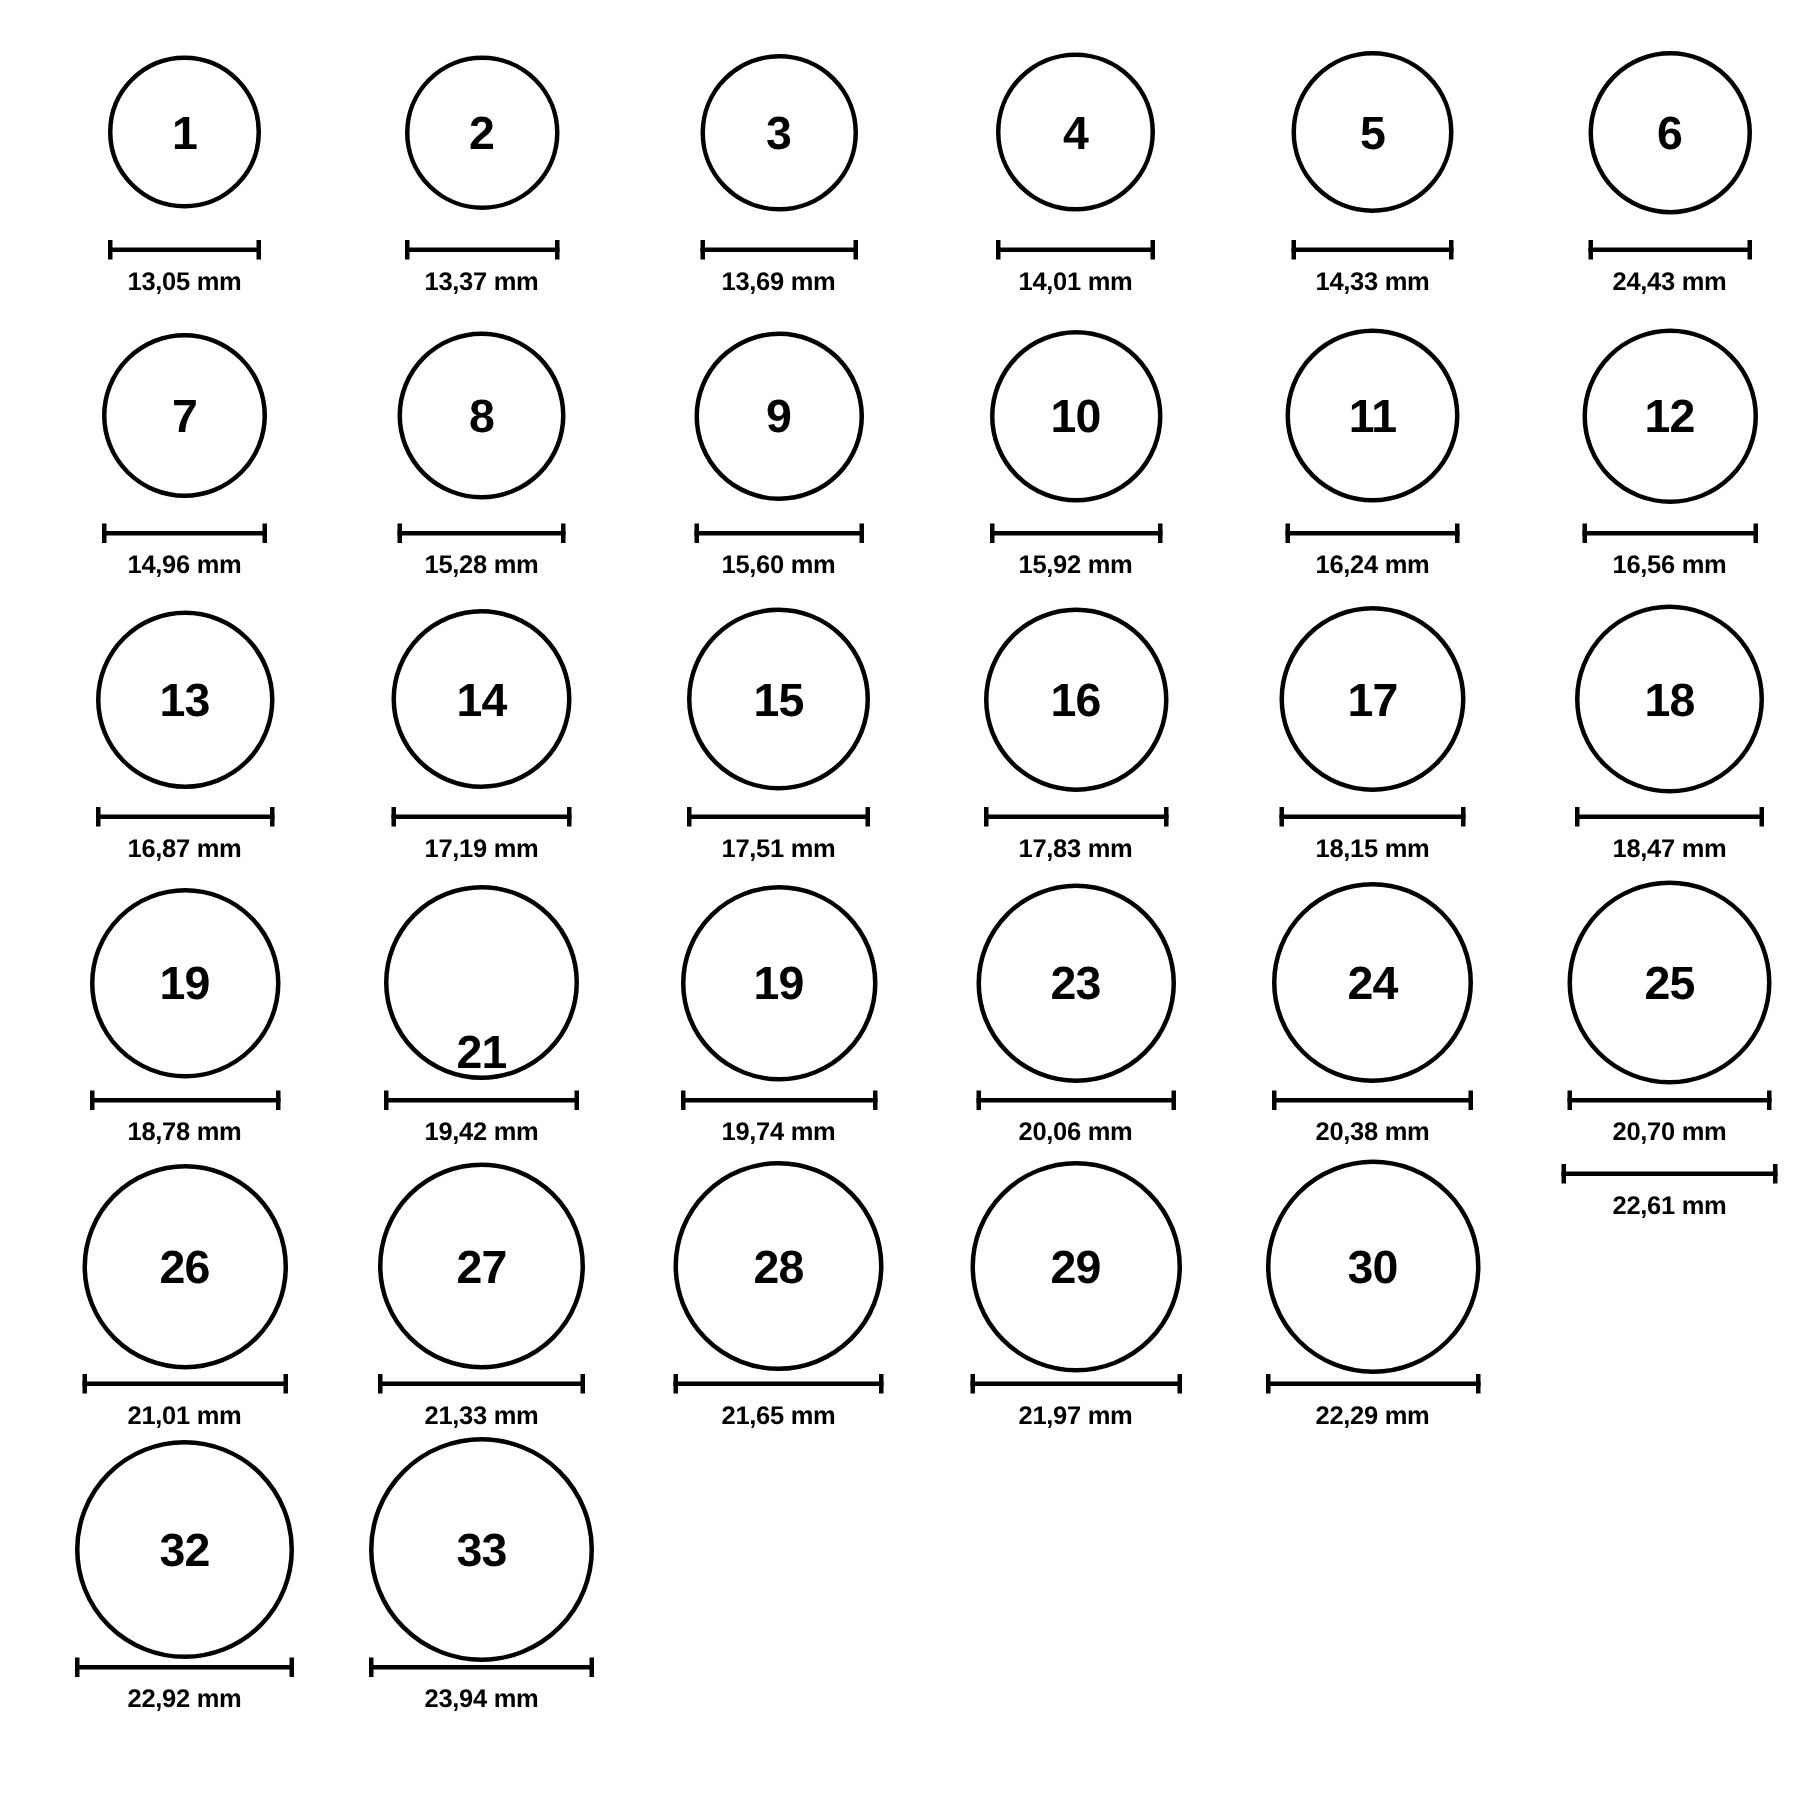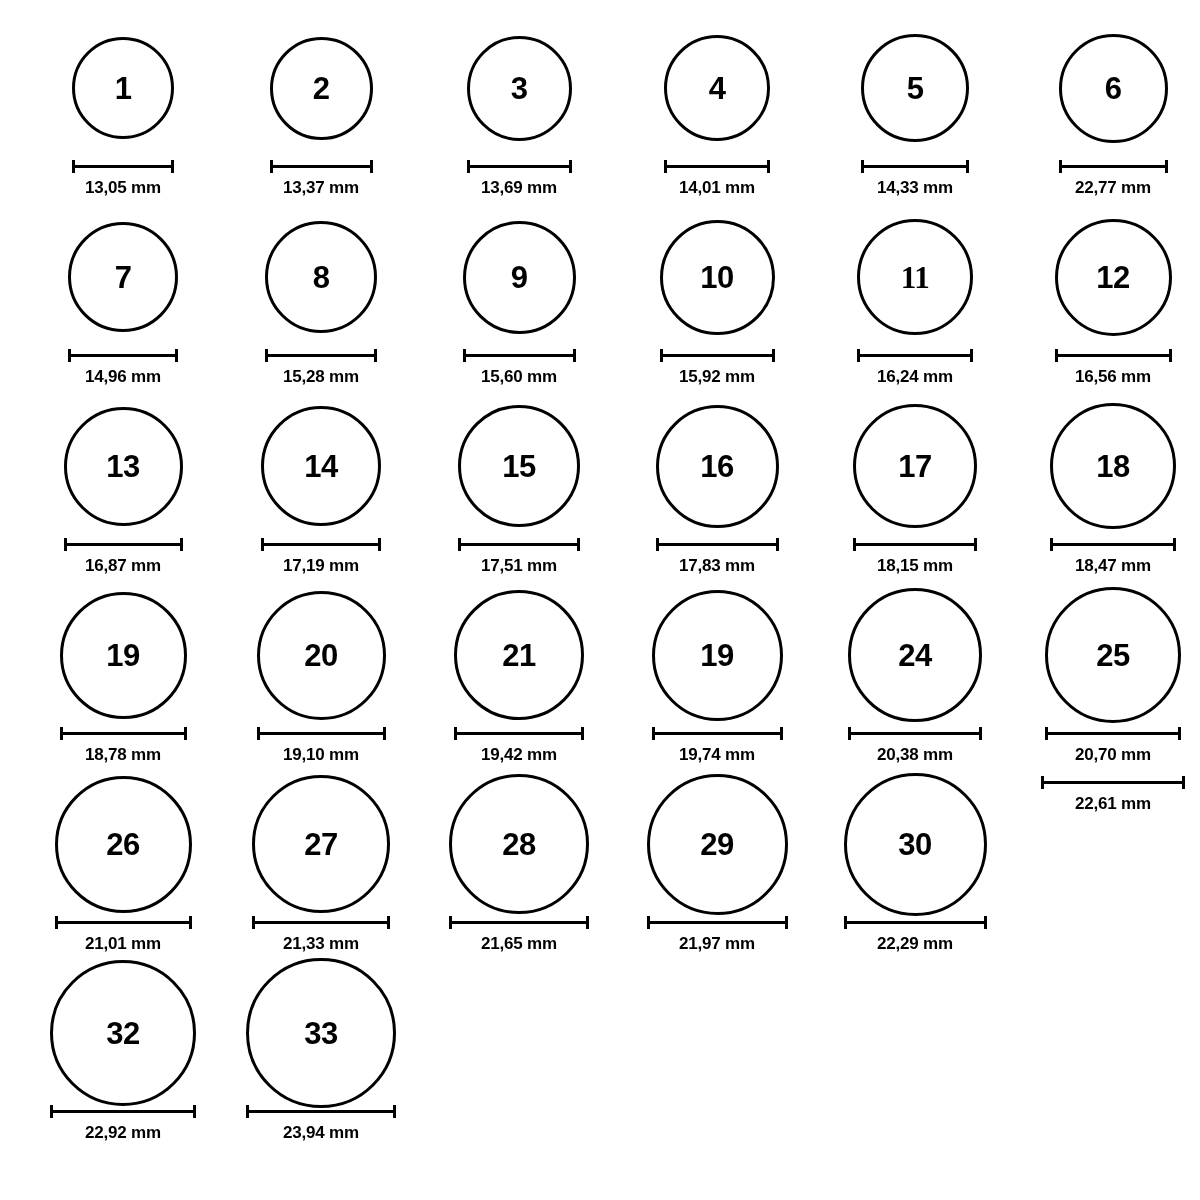--- a/index.html
+++ b/index.html
@@ -174,21 +174,21 @@
         <div class="circle-wrap">
           <div class="ring-circle" style="width: 109px; height: 109px;">
             <span class="ring-number">6</span>
           </div>
         </div>
         <div class="measure-bar" style="width: 109px;">
           <div class="bar-line"></div>
           <div class="cap left"></div>
           <div class="cap right"></div>
         </div>
-        <div class="ring-label">22,77 mm</div>
+        <div class="ring-label">24,43 mm</div>
       </div>
       <div class="ring-cell">
         <div class="circle-wrap">
           <div class="ring-circle" style="width: 110px; height: 110px;">
             <span class="ring-number">7</span>
           </div>
         </div>
         <div class="measure-bar" style="width: 110px;">
           <div class="bar-line"></div>
           <div class="cap left"></div>
@@ -230,21 +230,21 @@
         </div>
         <div class="measure-bar" style="width: 115px;">
           <div class="bar-line"></div>
           <div class="cap left"></div>
           <div class="cap right"></div>
         </div>
         <div class="ring-label">15,92 mm</div>
       </div>
       <div class="ring-cell">
         <div class="circle-wrap">
-          <div class="ring-circle" style="width: 116px; height: 116px; font-family: Liberation Serif, serif;">
+          <div class="ring-circle" style="width: 116px; height: 116px;">
             <span class="ring-number">11</span>
           </div>
         </div>
         <div class="measure-bar" style="width: 116px;">
           <div class="bar-line"></div>
           <div class="cap left"></div>
           <div class="cap right"></div>
         </div>
         <div class="ring-label">16,24 mm</div>
       </div>
@@ -347,34 +347,21 @@
         </div>
         <div class="measure-bar" style="width: 127px;">
           <div class="bar-line"></div>
           <div class="cap left"></div>
           <div class="cap right"></div>
         </div>
         <div class="ring-label">18,78 mm</div>
       </div>
       <div class="ring-cell">
         <div class="circle-wrap">
-          <div class="ring-circle" style="width: 129px; height: 129px;">
-            <span class="ring-number">20</span>
-          </div>
-        </div>
-        <div class="measure-bar" style="width: 129px;">
-          <div class="bar-line"></div>
-          <div class="cap left"></div>
-          <div class="cap right"></div>
-        </div>
-        <div class="ring-label">19,10 mm</div>
-      </div>
-      <div class="ring-cell">
-        <div class="circle-wrap">
-          <div class="ring-circle" style="width: 130px; height: 130px;">
+          <div class="ring-circle" style="width: 130px; height: 130px; align-items: flex-end;">
             <span class="ring-number">21</span>
           </div>
         </div>
         <div class="measure-bar" style="width: 130px;">
           <div class="bar-line"></div>
           <div class="cap left"></div>
           <div class="cap right"></div>
         </div>
         <div class="ring-label">19,42 mm</div>
       </div>
@@ -386,20 +373,33 @@
         </div>
         <div class="measure-bar" style="width: 131px;">
           <div class="bar-line"></div>
           <div class="cap left"></div>
           <div class="cap right"></div>
         </div>
         <div class="ring-label">19,74 mm</div>
       </div>
       <div class="ring-cell">
         <div class="circle-wrap">
+          <div class="ring-circle" style="width: 133px; height: 133px;">
+            <span class="ring-number">23</span>
+          </div>
+        </div>
+        <div class="measure-bar" style="width: 133px;">
+          <div class="bar-line"></div>
+          <div class="cap left"></div>
+          <div class="cap right"></div>
+        </div>
+        <div class="ring-label">20,06 mm</div>
+      </div>
+      <div class="ring-cell">
+        <div class="circle-wrap">
           <div class="ring-circle" style="width: 134px; height: 134px; justify-content: center;">
             <span class="ring-number">24</span>
           </div>
         </div>
         <div class="measure-bar" style="width: 134px;">
           <div class="bar-line"></div>
           <div class="cap left"></div>
           <div class="cap right"></div>
         </div>
         <div class="ring-label">20,38 mm</div>

